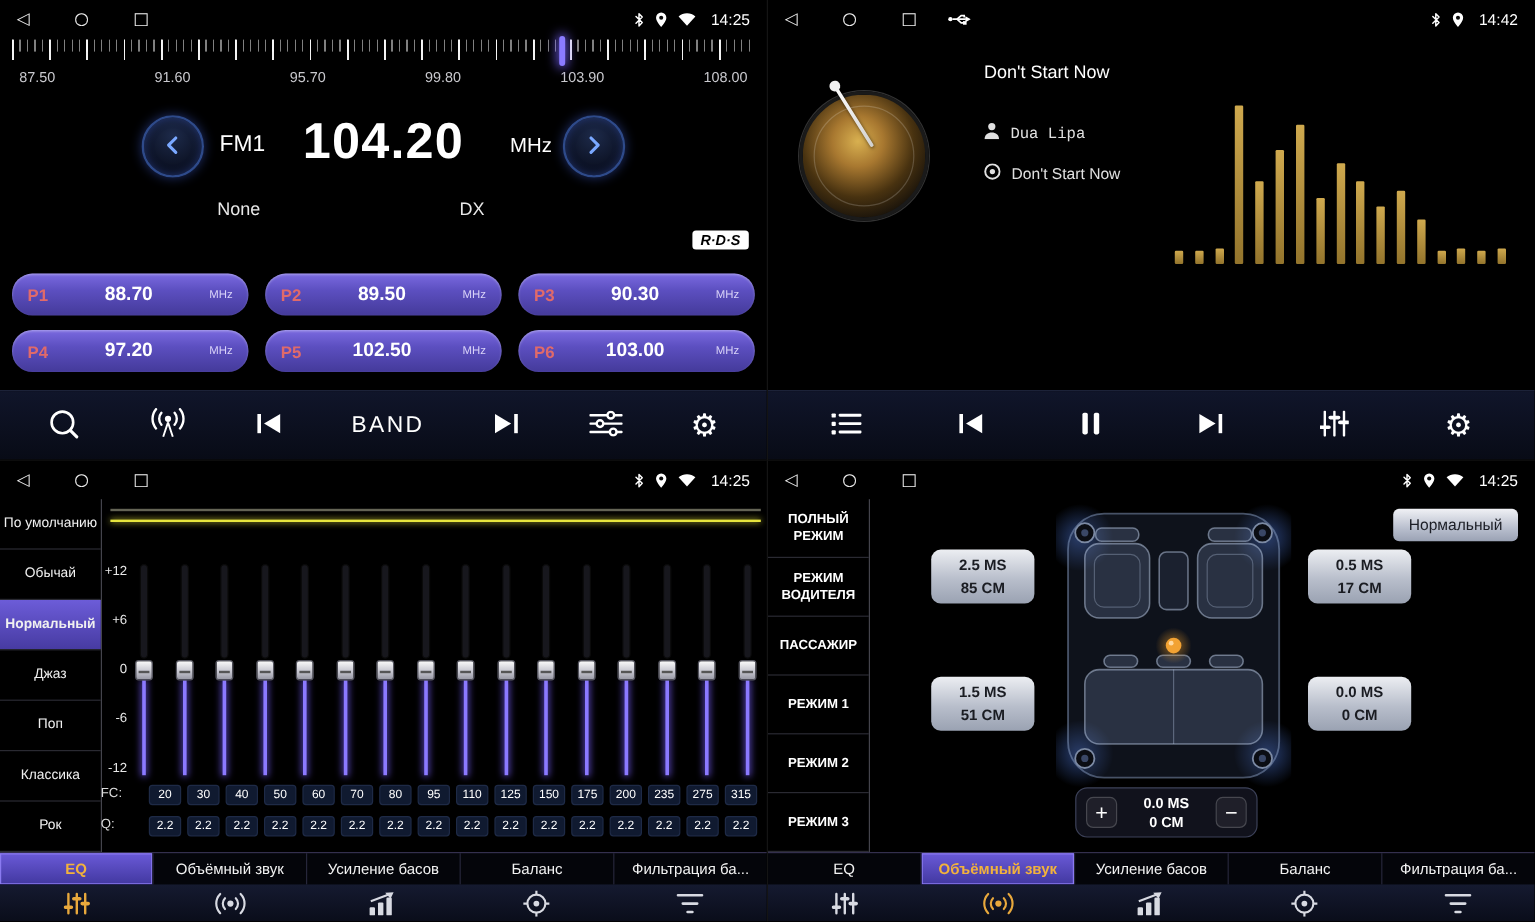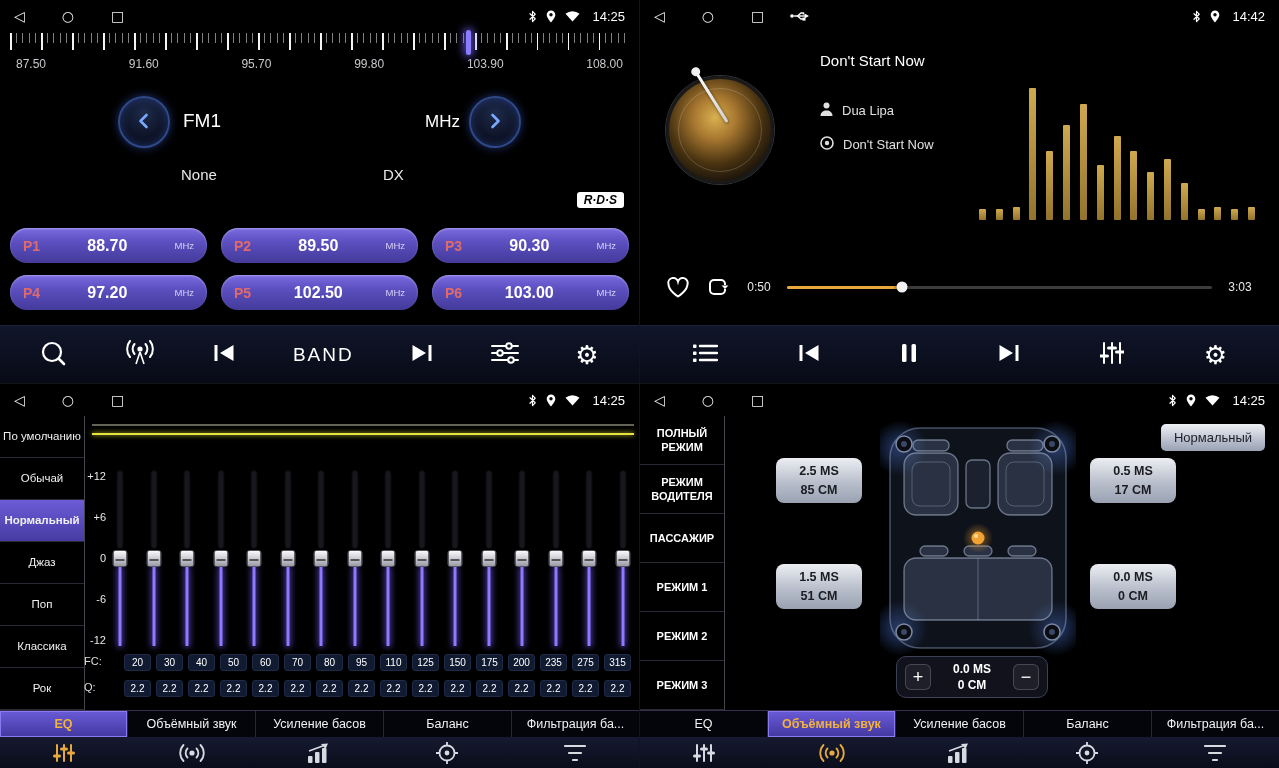--- a/index.html
+++ b/index.html
@@ -76,21 +76,21 @@
   .album-art::after { content:""; position:absolute; inset:9px; border-radius:50%;
     border:1px solid rgba(255,255,255,.18); }
   .needle { position:absolute; left:26px; top:-6px; width:3px; height:58px; border-radius:2px;
     background:linear-gradient(180deg,#fff,#cfcfcf); transform:rotate(-32deg);
     transform-origin:top center; box-shadow:0 1px 3px rgba(0,0,0,.6); }
   .needle::before { content:""; position:absolute; top:-6px; left:-3px; width:9px; height:9px;
     border-radius:50%; background:#f0f0f0; }
   .song-title { position:absolute; left:180px; top:52px; font-size:15px; color:#fff; }
   .meta-row { position:absolute; left:180px; display:flex; align-items:center; gap:9px;
     font-size:13px; color:#e0e0e0; }
-  .meta-row.artist { top:102px; } .meta-row.album { top:136px; }
+  .meta-row.artist { top:102px;font-family:Liberation Mono, monospace; } .meta-row.album { top:136px; }
   .visualizer { position:absolute; right:24px; top:88px; width:276px; height:132px;
     display:flex; align-items:flex-end; justify-content:space-between; }
   .vbar { width:7px; border-radius:1px; background:linear-gradient(180deg,#cfa94e,#93742c); }
   .controls { position:absolute; left:0; right:0; top:274px; height:26px; display:flex;
     align-items:center; padding:0 26px; gap:15px; }
   .ctl-icon { color:#fff; display:flex; cursor:pointer; }
   .ptime { font-size:12px; color:#e8e8e8; min-width:26px; text-align:center; }
   .progress { flex:1; position:relative; height:3px; background:#3c3c3c; border-radius:2px; cursor:pointer; }
   .seek-fill { position:absolute; left:0; top:0; bottom:0; background:var(--gold,#c89a3e); border-radius:2px; }
   .seek-thumb { position:absolute; top:50%; width:11px; height:11px; border-radius:50%;
@@ -208,20 +208,21 @@
     </div>
 
     <div class="tuner">
       <button class="chev-btn left">
         <span><svg width="16" height="16" viewBox="0 0 16 16">
               <path d="M10.5 2L4.5 8l6 6" fill="none" stroke="#7aa8ff" stroke-width="2.6" stroke-linecap="round" stroke-linejoin="round"></path>
             </svg></span>
       </button>
       <span class="band-label">FM1</span>
       <span class="sub-none">None</span>
+      <div class="freq-main">104.20</div>
       <span class="unit-label">MHz</span>
       <span class="sub-dx">DX</span>
       <button class="chev-btn right">
         <span><svg width="16" height="16" viewBox="0 0 16 16">
               <path d="M5.5 2l6 6-6 6" fill="none" stroke="#7aa8ff" stroke-width="2.6" stroke-linecap="round" stroke-linejoin="round"></path>
             </svg></span>
       </button>
     </div>
 
     <div class="rds-badge">R·D·S</div>
@@ -371,39 +372,20 @@
         <div class="vbar" style="height: 68.64px;"></div>
         <div class="vbar" style="height: 47.52px;"></div>
         <div class="vbar" style="height: 60.72px;"></div>
         <div class="vbar" style="height: 36.96px;"></div>
         <div class="vbar" style="height: 10.56px;"></div>
         <div class="vbar" style="height: 13.2px;"></div>
         <div class="vbar" style="height: 10.56px;"></div>
         <div class="vbar" style="height: 13.2px;"></div>
       </div>
 
-    <div class="controls">
-      <span class="ctl-icon">
-          <svg width="24" height="21" viewBox="0 0 24 21">
-            <path d="M12 19.5S2.5 13.5 2.5 7.2A4.7 4.7 0 0112 4.6 4.7 4.7 0 0121.5 7.2C21.5 13.5 12 19.5 12 19.5z" fill="none" stroke="#fff" stroke-width="2"></path>
-          </svg>
-        </span>
-      <span class="ctl-icon">
-          <svg width="26" height="20" viewBox="0 0 26 20">
-            <path d="M20 8V7a4 4 0 00-4-4H9A4 4 0 005 7v6a4 4 0 004 4h7a4 4 0 004-4v-1" fill="none" stroke="#fff" stroke-width="2"></path>
-            <path d="M16.5 8.5L20 12l3.5-3.5z" fill="#fff"></path>
-          </svg>
-        </span>
-      <span class="ptime">0:50</span>
-      <div class="progress">
-        <div class="seek-fill" style="width: 27%;"></div>
-        <div class="seek-thumb" style="left: 27%;"></div>
-      </div>
-      <span class="ptime">3:03</span>
-    </div>
 
     <div class="toolbar">
       <button class="tbtn">
           <span><svg width="26" height="20" viewBox="0 0 26 20">
               <g stroke="#fff" stroke-width="2.4" stroke-linecap="round">
                 <path d="M8 3h17M8 10h17M8 17h17"></path>
               </g>
               <g fill="#fff">
                 <rect x="1" y="1.5" width="3.5" height="3.5" rx=".8"></rect>
                 <rect x="1" y="8.5" width="3.5" height="3.5" rx=".8"></rect>

